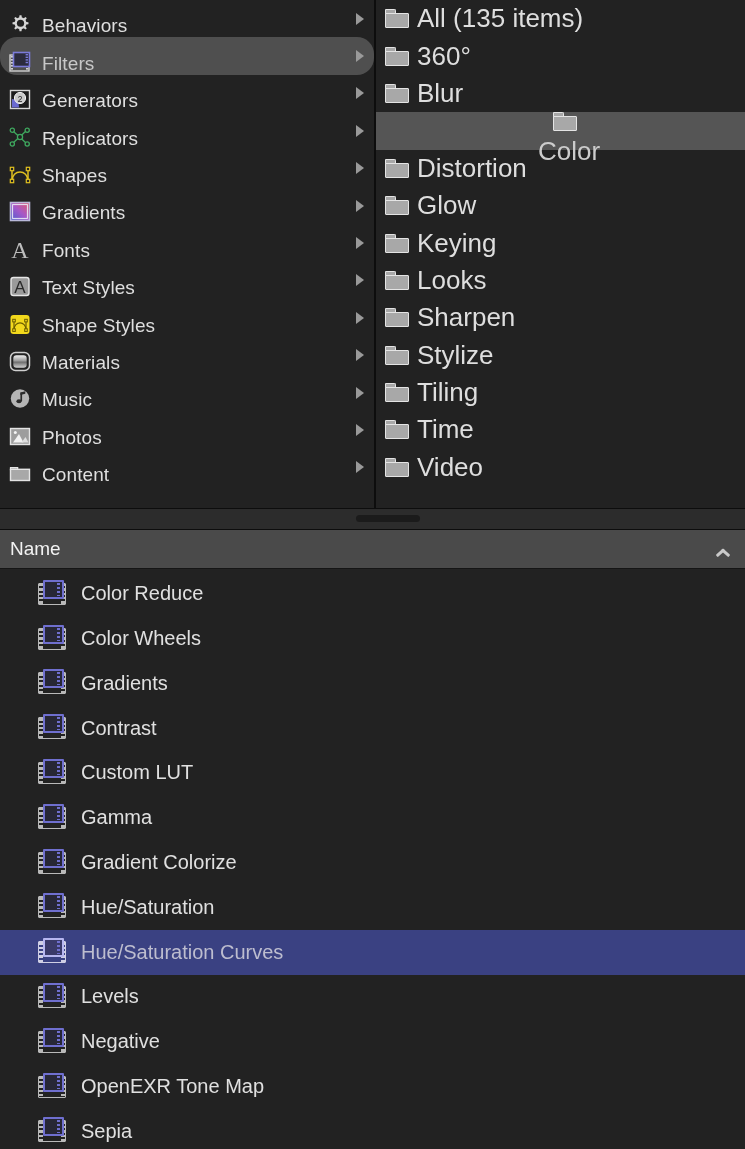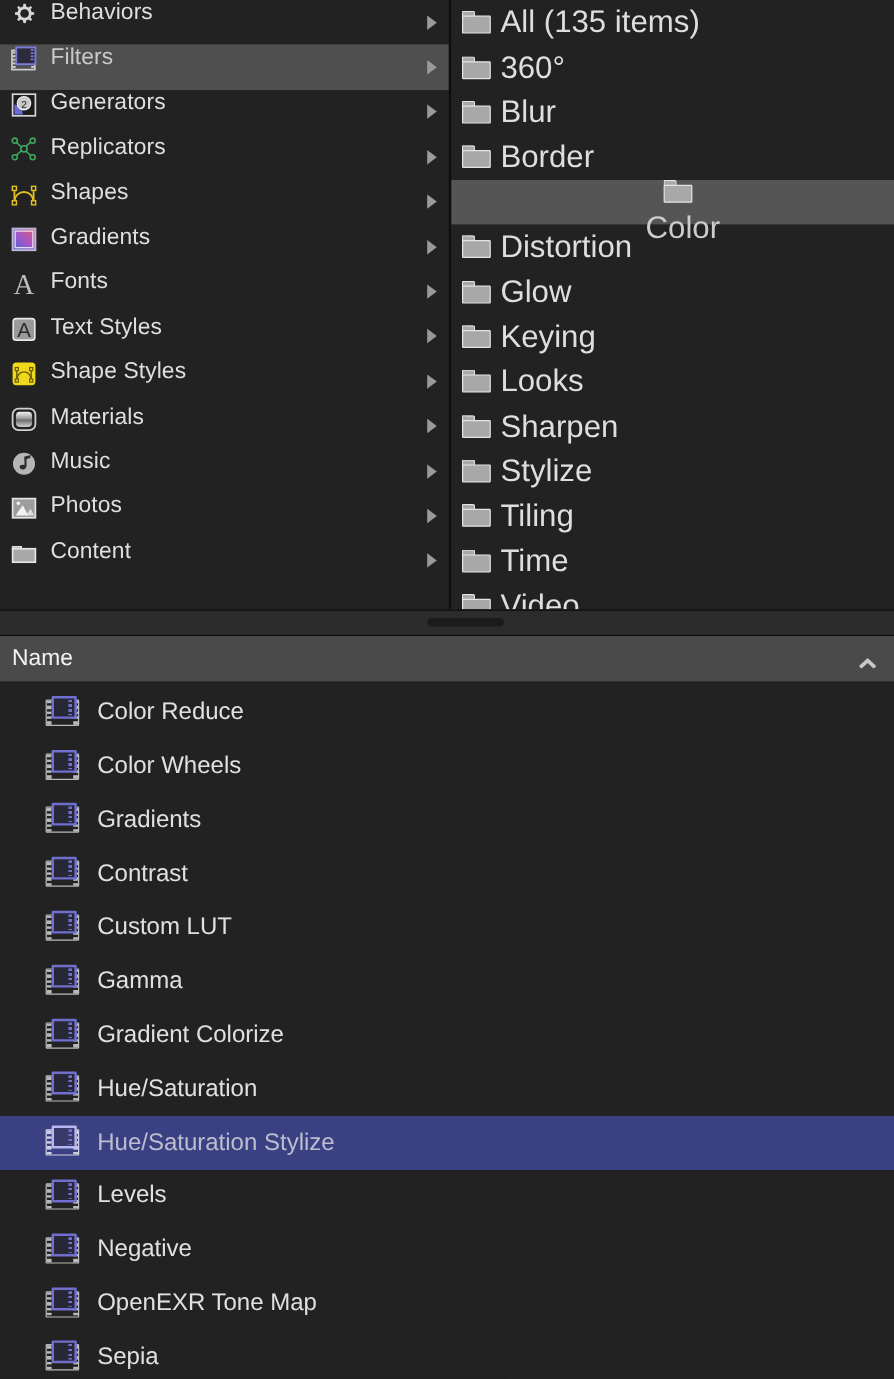--- a/index.html
+++ b/index.html
@@ -42,25 +42,26 @@
     box-sizing: border-box;
   }
   .col-subcategories {
     width: 369px;
     flex: 1 1 auto;
   }
 
   .cat-row {
     height: 37.4px;
     display: flex;
-    align-items: flex-start;
+    align-items: flex-end;
     padding-left: 8px;
     padding-right: 6px;
     box-sizing: border-box;
     position: relative;
+    border-radius: 17px;
   }
   .cat-row.selected { background: #4f4f4f; }
   .cat-label {
     font-size: 19px;
     color: #dfdfdf;
     letter-spacing: 0.1px;
     margin-left: 9px;
     white-space: nowrap;
     overflow: hidden;
   }
@@ -454,27 +455,20 @@
           </span>
           <span class="sub-label">360°</span>
         </div>
         <div class="sub-row">
           <span class="folder-ic">
             <span class="tab"></span>
             <span class="body"></span>
           </span>
           <span class="sub-label">Blur</span>
         </div>
-        <div class="sub-row">
-          <span class="folder-ic">
-            <span class="tab"></span>
-            <span class="body"></span>
-          </span>
-          <span class="sub-label">Border</span>
-        </div>
         <div class="sub-row selected">
           <span class="folder-ic">
             <span class="tab"></span>
             <span class="body"></span>
           </span>
           <span class="sub-label">Color</span>
         </div>
         <div class="sub-row">
           <span class="folder-ic">
             <span class="tab"></span>
@@ -732,21 +726,21 @@
           </span>
           <span class="perf-r">
             <i></i>
             <i></i>
             <i></i>
             <i></i>
             <i></i>
           </span>
           <span class="inner"></span>
         </span>
-        <span class="fl-label">Hue/Saturation Stylize</span>
+        <span class="fl-label">Hue/Saturation Curves</span>
       </div>
       <div class="fl-row">
         <span class="film-ic">
           <span class="strip"></span>
           <span class="perf-l">
             <i></i>
             <i></i>
             <i></i>
             <i></i>
             <i></i>

